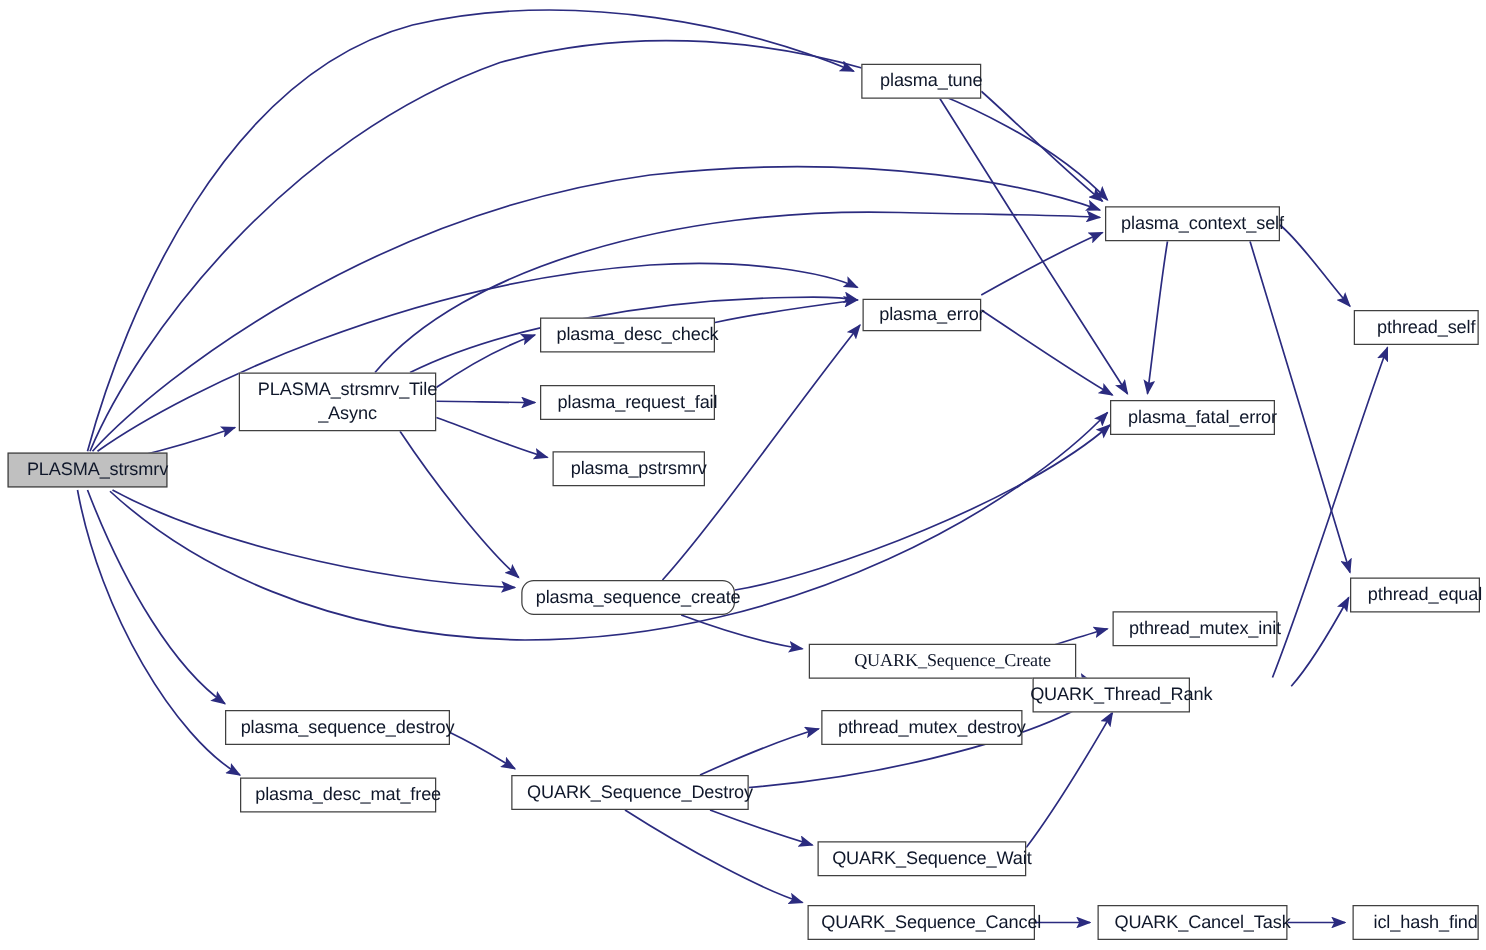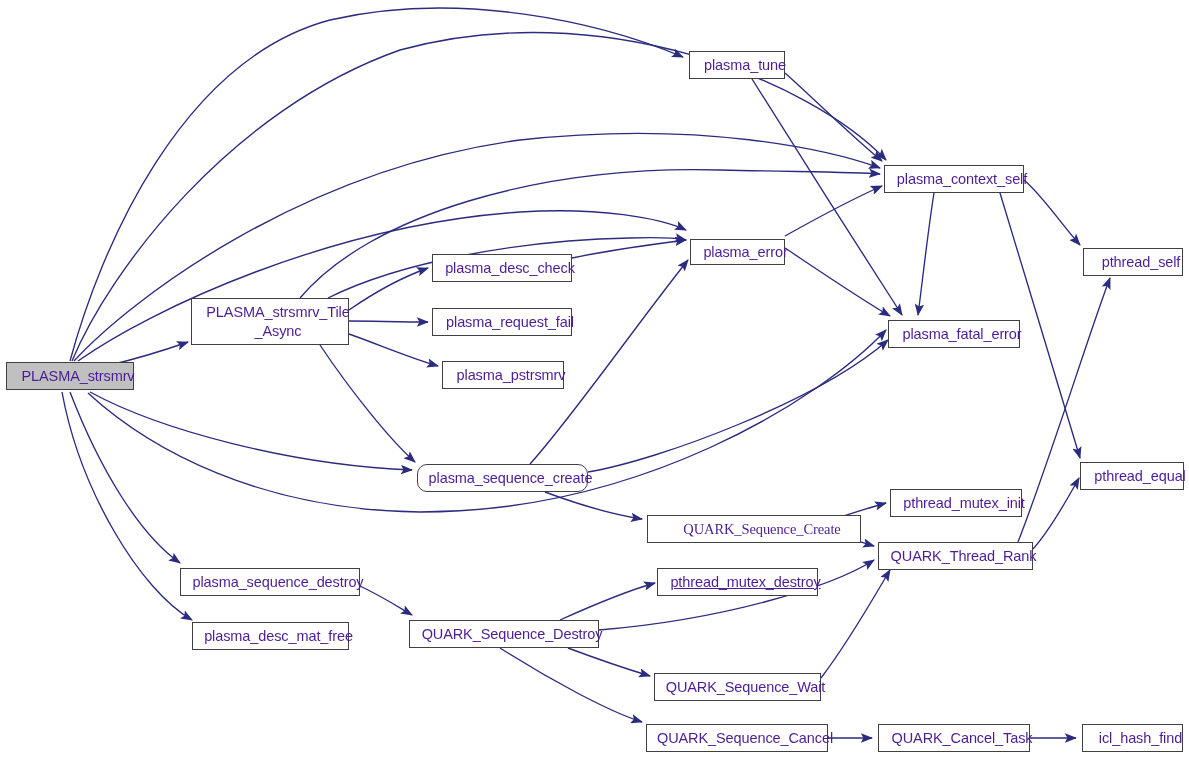--- a/index.html
+++ b/index.html
@@ -27,21 +27,21 @@
     position: absolute;
     box-sizing: border-box;
     border: 1px solid #404040;
     background: #ffffff;
     display: flex;
     align-items: center;
     justify-content: center;
     text-align: center;
     font-size: 14.5px;
     line-height: 1.28;
-    color: #4c1d95;
+    color: #0f172a;
     white-space: pre;
     letter-spacing: -0.1px;
     padding-left: 16px;
   }
   .node.highlight {
     background: #c0c0c0;
     text-align: center;
   }
   .node-label {
     display: block;
@@ -108,23 +108,23 @@
       <div class="node" style="left: 1083px; top: 248px; width: 100px; height: 28px; border-color: rgb(64, 64, 64); background: rgb(255, 255, 255);"><span class="node-label">pthread_self</span></div>
       <div class="node" style="left: 690px; top: 239px; width: 95px; height: 26px; border-color: rgb(64, 64, 64); background: rgb(255, 255, 255);"><span class="node-label">plasma_error</span></div>
       <div class="node" style="left: 432px; top: 254px; width: 140px; height: 28px; border-color: rgb(64, 64, 64); background: rgb(255, 255, 255);"><span class="node-label">plasma_desc_check</span></div>
       <div class="node" style="left: 432px; top: 308px; width: 140px; height: 28px; border-color: rgb(64, 64, 64); background: rgb(255, 255, 255);"><span class="node-label">plasma_request_fail</span></div>
       <div class="node" style="left: 442px; top: 361px; width: 122px; height: 28px; border-color: rgb(64, 64, 64); background: rgb(255, 255, 255);"><span class="node-label">plasma_pstrsmrv</span></div>
       <div class="node" style="left: 888px; top: 320px; width: 132px; height: 28px; border-color: rgb(64, 64, 64); background: rgb(255, 255, 255);"><span class="node-label">plasma_fatal_error</span></div>
       <div class="node" style="left: 1080px; top: 462px; width: 104px; height: 28px; border-color: rgb(64, 64, 64); background: rgb(255, 255, 255); align-items: center;"><span class="node-label">pthread_equal</span></div>
       <div class="node" style="left: 417px; top: 464px; width: 171px; height: 28px; border-color: rgb(64, 64, 64); background: rgb(255, 255, 255); border-radius: 10px;"><span class="node-label">plasma_sequence_create</span></div>
       <div class="node" style="left: 647px; top: 515px; width: 214px; height: 28px; border-color: rgb(64, 64, 64); background: rgb(255, 255, 255); font-family: Liberation Serif, serif;"><span class="node-label">QUARK_Sequence_Create</span></div>
       <div class="node" style="left: 890px; top: 489px; width: 132px; height: 28px; border-color: rgb(64, 64, 64); background: rgb(255, 255, 255);"><span class="node-label">pthread_mutex_init</span></div>
-      <div class="node" style="left: 878px; top: 542px; width: 155px; height: 28px; border-color: rgb(64, 64, 64); background: rgb(255, 255, 255);"><span class="node-label">QUARK_Thread_Rank</span></div>
+      <div class="node" style="left: 826px; top: 542px; width: 126px; height: 28px; border-color: rgb(64, 64, 64); background: rgb(255, 255, 255);"><span class="node-label">QUARK_Thread_Rank</span></div>
       <div class="node" style="left: 180px; top: 568px; width: 180px; height: 28px; border-color: rgb(64, 64, 64); background: rgb(255, 255, 255);"><span class="node-label">plasma_sequence_destroy</span></div>
       <div class="node" style="left: 192px; top: 622px; width: 157px; height: 28px; border-color: rgb(64, 64, 64); background: rgb(255, 255, 255);"><span class="node-label">plasma_desc_mat_free</span></div>
       <div class="node" style="left: 409px; top: 620px; width: 190px; height: 28px; border-color: rgb(64, 64, 64); background: rgb(255, 255, 255);"><span class="node-label">QUARK_Sequence_Destroy</span></div>
-      <div class="node" style="left: 657px; top: 568px; width: 161px; height: 28px; border-color: rgb(64, 64, 64); background: rgb(255, 255, 255); text-decoration: underline;"><span class="node-label">pthread_mutex_destroy</span></div>
+      <div class="node" style="left: 657px; top: 568px; width: 161px; height: 28px; border-color: rgb(64, 64, 64); background: rgb(255, 255, 255);"><span class="node-label">pthread_mutex_destroy</span></div>
       <div class="node" style="left: 654px; top: 673px; width: 167px; height: 28px; border-color: rgb(64, 64, 64); background: rgb(255, 255, 255);"><span class="node-label">QUARK_Sequence_Wait</span></div>
       <div class="node" style="left: 646px; top: 724px; width: 182px; height: 28px; border-color: rgb(64, 64, 64); background: rgb(255, 255, 255);"><span class="node-label">QUARK_Sequence_Cancel</span></div>
       <div class="node" style="left: 878px; top: 724px; width: 152px; height: 28px; border-color: rgb(64, 64, 64); background: rgb(255, 255, 255);"><span class="node-label">QUARK_Cancel_Task</span></div>
       <div class="node" style="left: 1082px; top: 724px; width: 101px; height: 28px; border-color: rgb(64, 64, 64); background: rgb(255, 255, 255);"><span class="node-label">icl_hash_find</span></div>
     </div>
 </div>
 
 </body></html>

